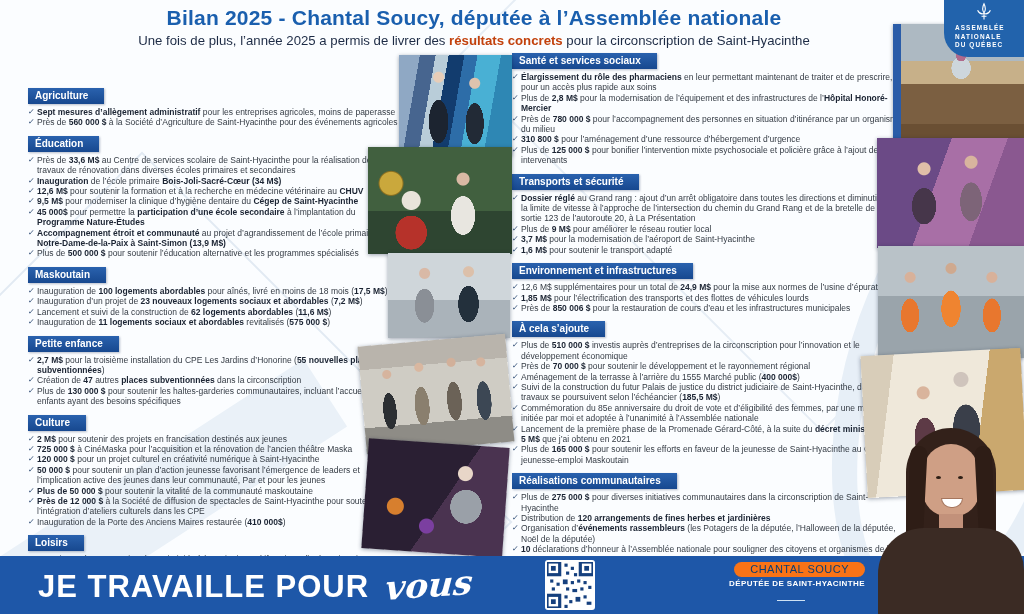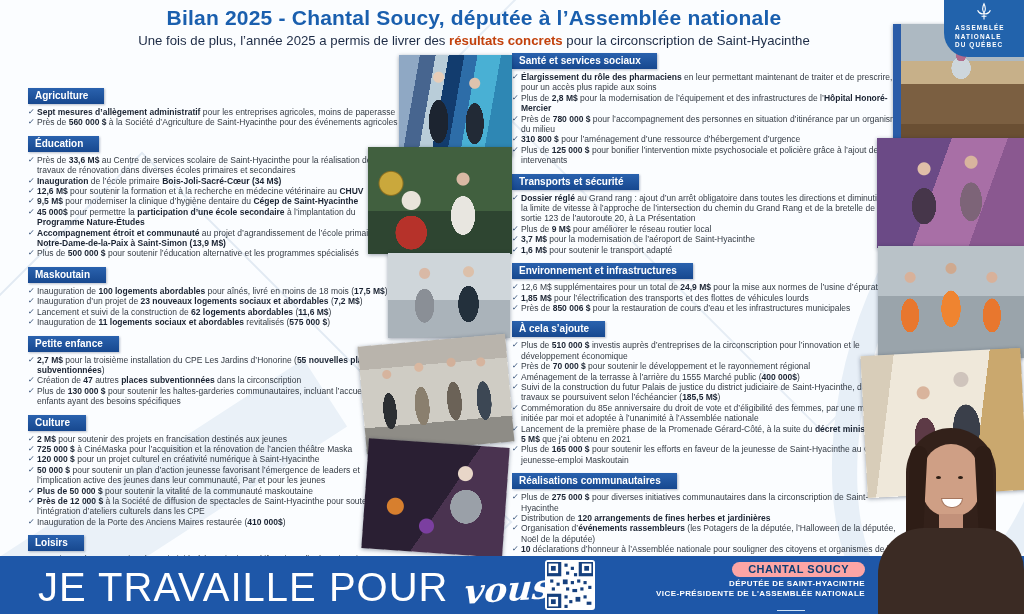--- a/index.html
+++ b/index.html
@@ -93,27 +93,27 @@
     linear-gradient(#b9c2c8 0 45%,#9aa4ab 45%);}
   .ph-indoor{left:864px;top:352px;width:160px;height:142px;transform:rotate(-3deg);background:
     radial-gradient(circle at 38% 28%,#d9b49c 0 6px,transparent 7px),
     radial-gradient(circle at 62% 20%,#cfc4bc 0 7px,transparent 8px),
     radial-gradient(ellipse 18px 34px at 38% 60%,#5d3a46 0 60%,transparent 61%),
     radial-gradient(ellipse 22px 38px at 64% 54%,#3a3f4a 0 60%,transparent 61%),
     linear-gradient(100deg,#d8cdb9 0 18%,#efe8da 18% 70%,#caa86e 70%);}
   
   .band{position:absolute;left:0;top:556px;width:1024px;height:58px;background:#1e57a8;z-index:4;}
   .slogan{position:absolute;left:38px;top:565px;z-index:5;color:#fff;white-space:nowrap;}
-  .slogan .bold{font-size:40px;font-weight:normal;letter-spacing:1px;text-align:right;}
+  .slogan .bold{font-size:31px;font-weight:bold;letter-spacing:1px;text-align:right;}
   .slogan .script{display:inline-block;font-family:"DejaVu Serif",serif;font-style:italic;font-weight:bold;
                   font-size:34px;margin-left:12px;transform:skewX(-8deg) rotate(-4deg);}
   .qr{position:absolute;left:545px;top:560px;width:50px;height:50px;background:#fff;z-index:5;
       border-radius:3px;padding:2px;box-sizing:border-box;}
   .contact{position:absolute;right:159px;top:559px;width:320px;text-align:right;z-index:5;color:#fff;}
-  .pill{display:inline-block;background:#fca5a5;color:#0d3e73;font-weight:bold;font-size:11px;
+  .pill{display:inline-block;background:#f97316;color:#0d3e73;font-weight:normal;font-size:11px;
         padding:1px 16px 2px;border-radius:10px;margin-bottom:2px;letter-spacing:.5px;}
   .role{font-size:8px;font-weight:bold;letter-spacing:.4px;line-height:10px;}
   .sep{display:inline-block;width:28px;height:1px;background:#cfe2f4;margin:2px 60px 2px 0;}
   
   .portrait{position:absolute;left:878px;top:428px;width:146px;height:186px;z-index:6;}
   .p-hair{position:absolute;left:28px;top:0;width:90px;height:134px;background:#33211a;border-radius:46px 46px 30px 30px;}
   .p-face{position:absolute;left:45px;top:16px;width:56px;height:72px;background:#cf9f85;border-radius:28px 28px 24px 24px;}
   .p-eye{position:absolute;width:5px;height:3px;background:#2c1d14;border-radius:50%;top:48px;}
   .p-smile{position:absolute;left:63px;top:70px;width:20px;height:8px;background:#fff;border-radius:0 0 10px 10px;border:1px solid #a6765e;}
   .p-lock{position:absolute;top:18px;width:17px;height:104px;background:#2e1d16;border-radius:8px;}
@@ -415,21 +415,20 @@
         <rect x="18" y="22" width="3" height="3"></rect>
       <rect x="23" y="21" width="2" height="2"></rect>
         <rect x="25" y="25" width="3" height="2"></rect>
       <rect x="11" y="27" width="2" height="2"></rect>
     </svg>
   </div>
 
   <div class="contact">
     <span class="pill">CHANTAL SOUCY</span>
     <div class="role">DÉPUTÉE DE SAINT-HYACINTHE</div>
-    <div class="role">VICE-PRÉSIDENTE DE L'ASSEMBLÉE NATIONALE</div>
     <span class="sep"></span>
     
   </div>
 
   <div class="portrait" title="Portrait de Chantal Soucy">
     <div class="p-hair"></div>
     <div class="p-face"></div>
     <div class="p-eye" style="left:58px;"></div>
     <div class="p-eye" style="left:80px;"></div>
     <div class="p-smile"></div>

